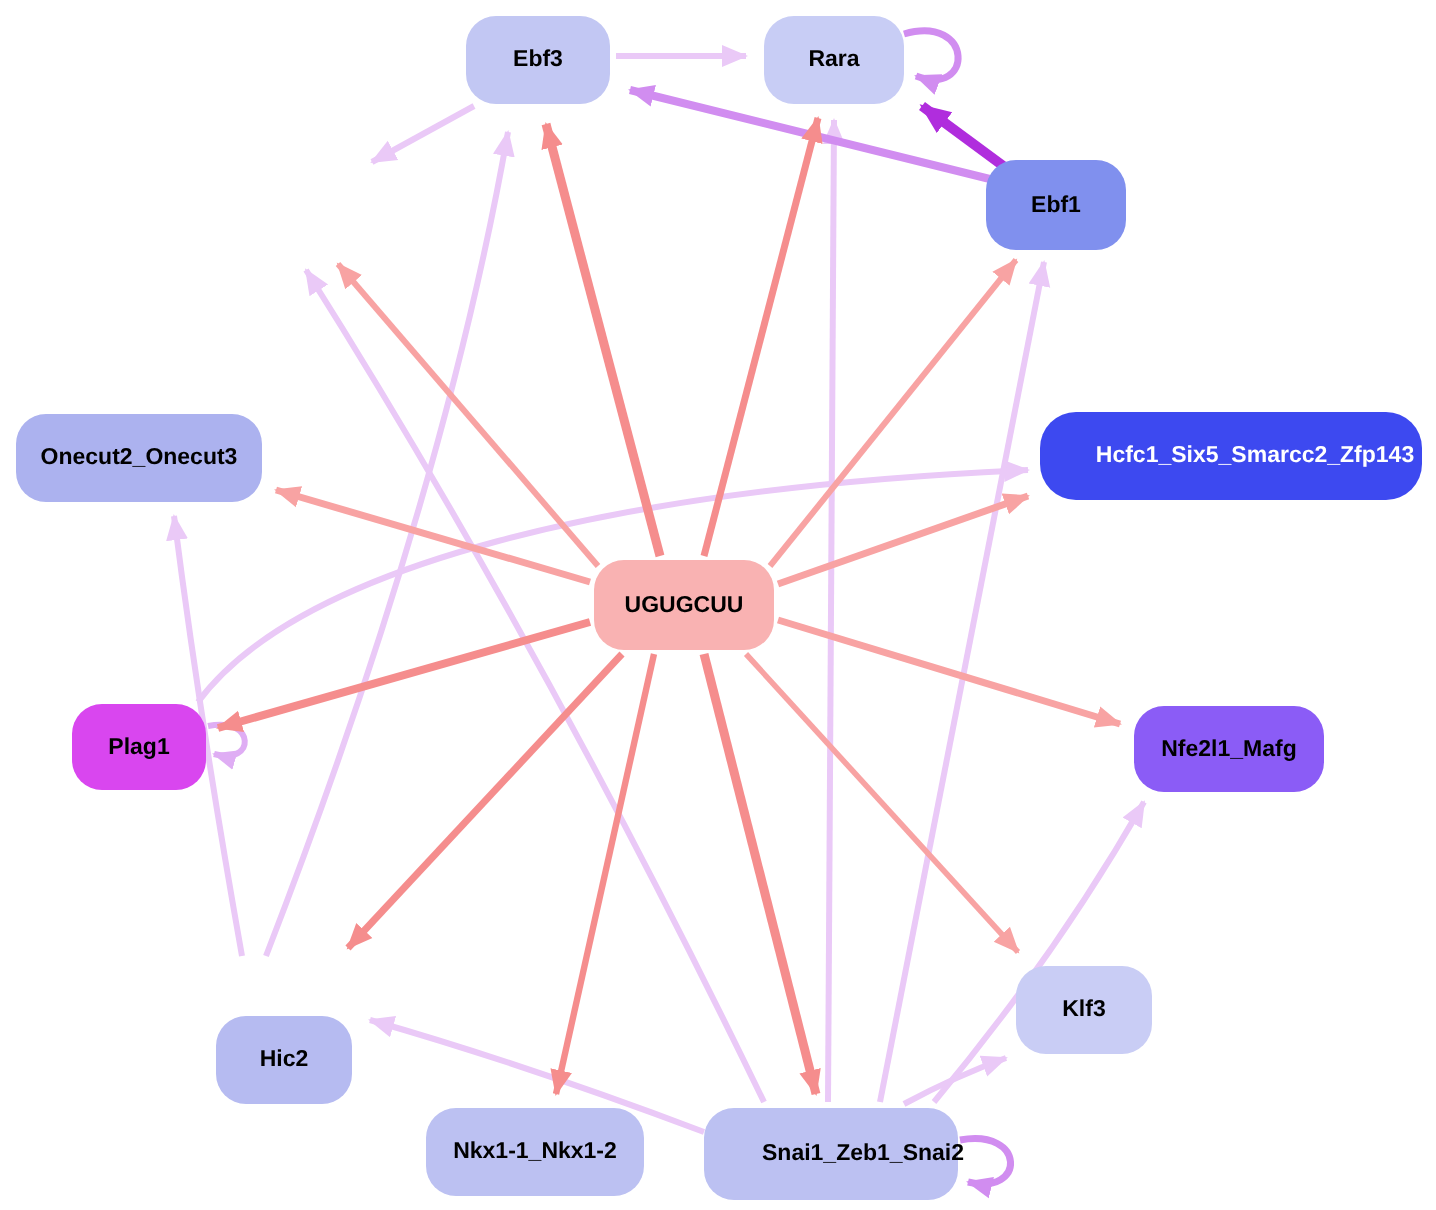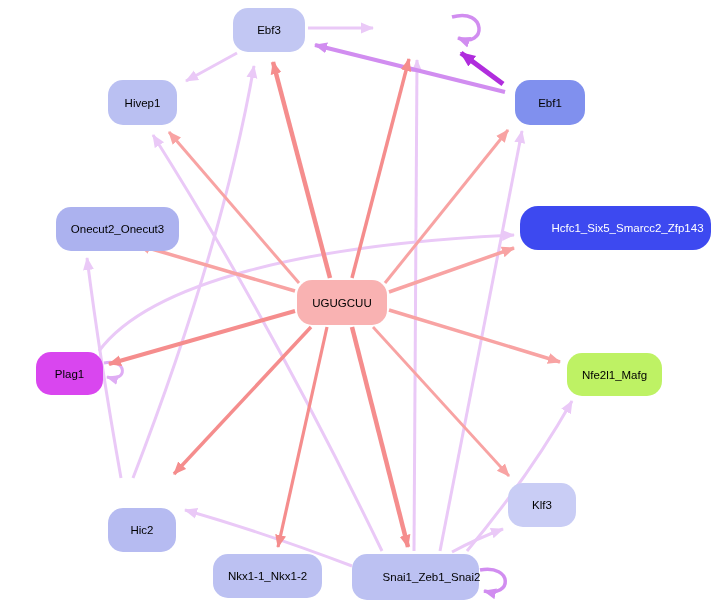--- a/index.html
+++ b/index.html
@@ -2,38 +2,39 @@
 <html><head>
 <meta charset="utf-8">
 <style>
   html,body{margin:0;padding:0;background:#ffffff;}
   .canvas{
     position:relative;
     width:718px;height:600px;
     background:#ffffff;
     font-family:"Liberation Sans", sans-serif;
     overflow:hidden;
+    font-weight:bold;
   }
   svg.edges{position:absolute;left:0;top:0;}
   .node{
     position:absolute;
     display:flex;align-items:center;justify-content:center;
     font-size:11.5px;color:#000;
     border-radius:15px;
     box-sizing:border-box;
     text-align:center;
     white-space:nowrap;
   }
   
   .g-center {left:297px;top:280px;width:90px;height:45px;}
   .g-ebf3   {left:233px;top:8px;  width:72px;height:44px;}
   .g-rara   {left:382px;top:8px;  width:70px;height:44px;}
   .g-hivep1 {left:108px;top:80px; width:69px;height:45px;}
-  .g-ebf1   {left:515px;top:80px; width:70px;height:45px;}
-  .g-onecut {left:8px;  top:207px;width:123px;height:44px;margin-left:48px;}
+  .g-ebf1   {left:493px;top:80px; width:70px;height:45px;}
+  .g-onecut {left:8px;  top:207px;width:123px;height:44px;}
   .g-hcfc1  {left:520px;top:206px;width:191px;height:44px;border-radius:18px;}
   .g-plag1  {left:36px; top:352px;width:67px;height:43px;}
   .g-nfe2l1 {left:567px;top:353px;width:95px;height:43px;}
   .g-hic2   {left:108px;top:508px;width:68px;height:44px;}
   .g-klf3   {left:508px;top:483px;width:68px;height:44px;}
   .g-nkx1   {left:213px;top:554px;width:109px;height:44px;}
   .g-snai1  {left:352px;top:554px;width:127px;height:46px;}
 </style>
 </head>
 <body>
@@ -90,34 +91,34 @@
     <path d="M295,311 L109,364" stroke="#f58d8d" stroke-width="4" fill="none" marker-end="url(#mk-pa)"></path>
     <path d="M389,310 L560,362" stroke="#f8a3a3" stroke-width="3.5" fill="none" marker-end="url(#mk-pb)"></path>
     <path d="M311,327 L174,474" stroke="#f58d8d" stroke-width="3.5" fill="none" marker-end="url(#mk-pa)"></path>
     <path d="M373,327 L509,476" stroke="#f8a3a3" stroke-width="2.8" fill="none" marker-end="url(#mk-pb)"></path>
     <path d="M327,327 L278,547" stroke="#f58d8d" stroke-width="3.2" fill="none" marker-end="url(#mk-pa)"></path>
     <path d="M352,327 L408,547" stroke="#f58d8d" stroke-width="4.5" fill="none" marker-end="url(#mk-pa)"></path>
   </svg>
 
   <div class="node g-ebf3" style="background-color: rgb(194, 199, 243); color: rgb(0, 0, 0);">Ebf3</div>
 
+  <div class="node g-rara" style="background-color: rgb(200, 205, 245); color: rgb(0, 0, 0);">Rara</div>
 
-  <div class="node g-hivep1" style="background-color: rgb(186, 192, 242); color: rgb(0, 0, 0);">Hivep1</div>
 
   <div class="node g-ebf1" style="background-color: rgb(128, 144, 238); color: rgb(0, 0, 0);">Ebf1</div>
 
   <div class="node g-onecut" style="background-color: rgb(172, 178, 239); color: rgb(0, 0, 0);">Onecut2_Onecut3</div>
 
   <div class="node g-hcfc1" style="background-color: rgb(61, 73, 240); color: rgb(255, 255, 255); padding-left: 24px;">Hcfc1_Six5_Smarcc2_Zfp143</div>
 
   <div class="node g-center" style="background-color: rgb(249, 178, 178); color: rgb(0, 0, 0);">UGUGCUU</div>
 
   <div class="node g-plag1" style="background-color: #d946ef; color: rgb(0, 0, 0);">Plag1</div>
 
-  <div class="node g-nfe2l1" style="background-color: #bef264; color: rgb(0, 0, 0);">Nfe2l1_Mafg</div>
+  <div class="node g-nfe2l1" style="background-color: #8b5cf6; color: rgb(0, 0, 0);">Nfe2l1_Mafg</div>
 
   <div class="node g-hic2" style="background-color: rgb(182, 187, 241); color: rgb(0, 0, 0);">Hic2</div>
 
   <div class="node g-klf3" style="background-color: rgb(201, 205, 245); color: rgb(0, 0, 0);">Klf3</div>
 
   <div class="node g-nkx1" style="background-color: rgb(188, 193, 242); color: rgb(0, 0, 0);">Nkx1-1_Nkx1-2</div>
 
   <div class="node g-snai1" style="background-color: rgb(188, 193, 242); color: rgb(0, 0, 0); padding-left: 32px;">Snai1_Zeb1_Snai2</div>
 
 </div>

